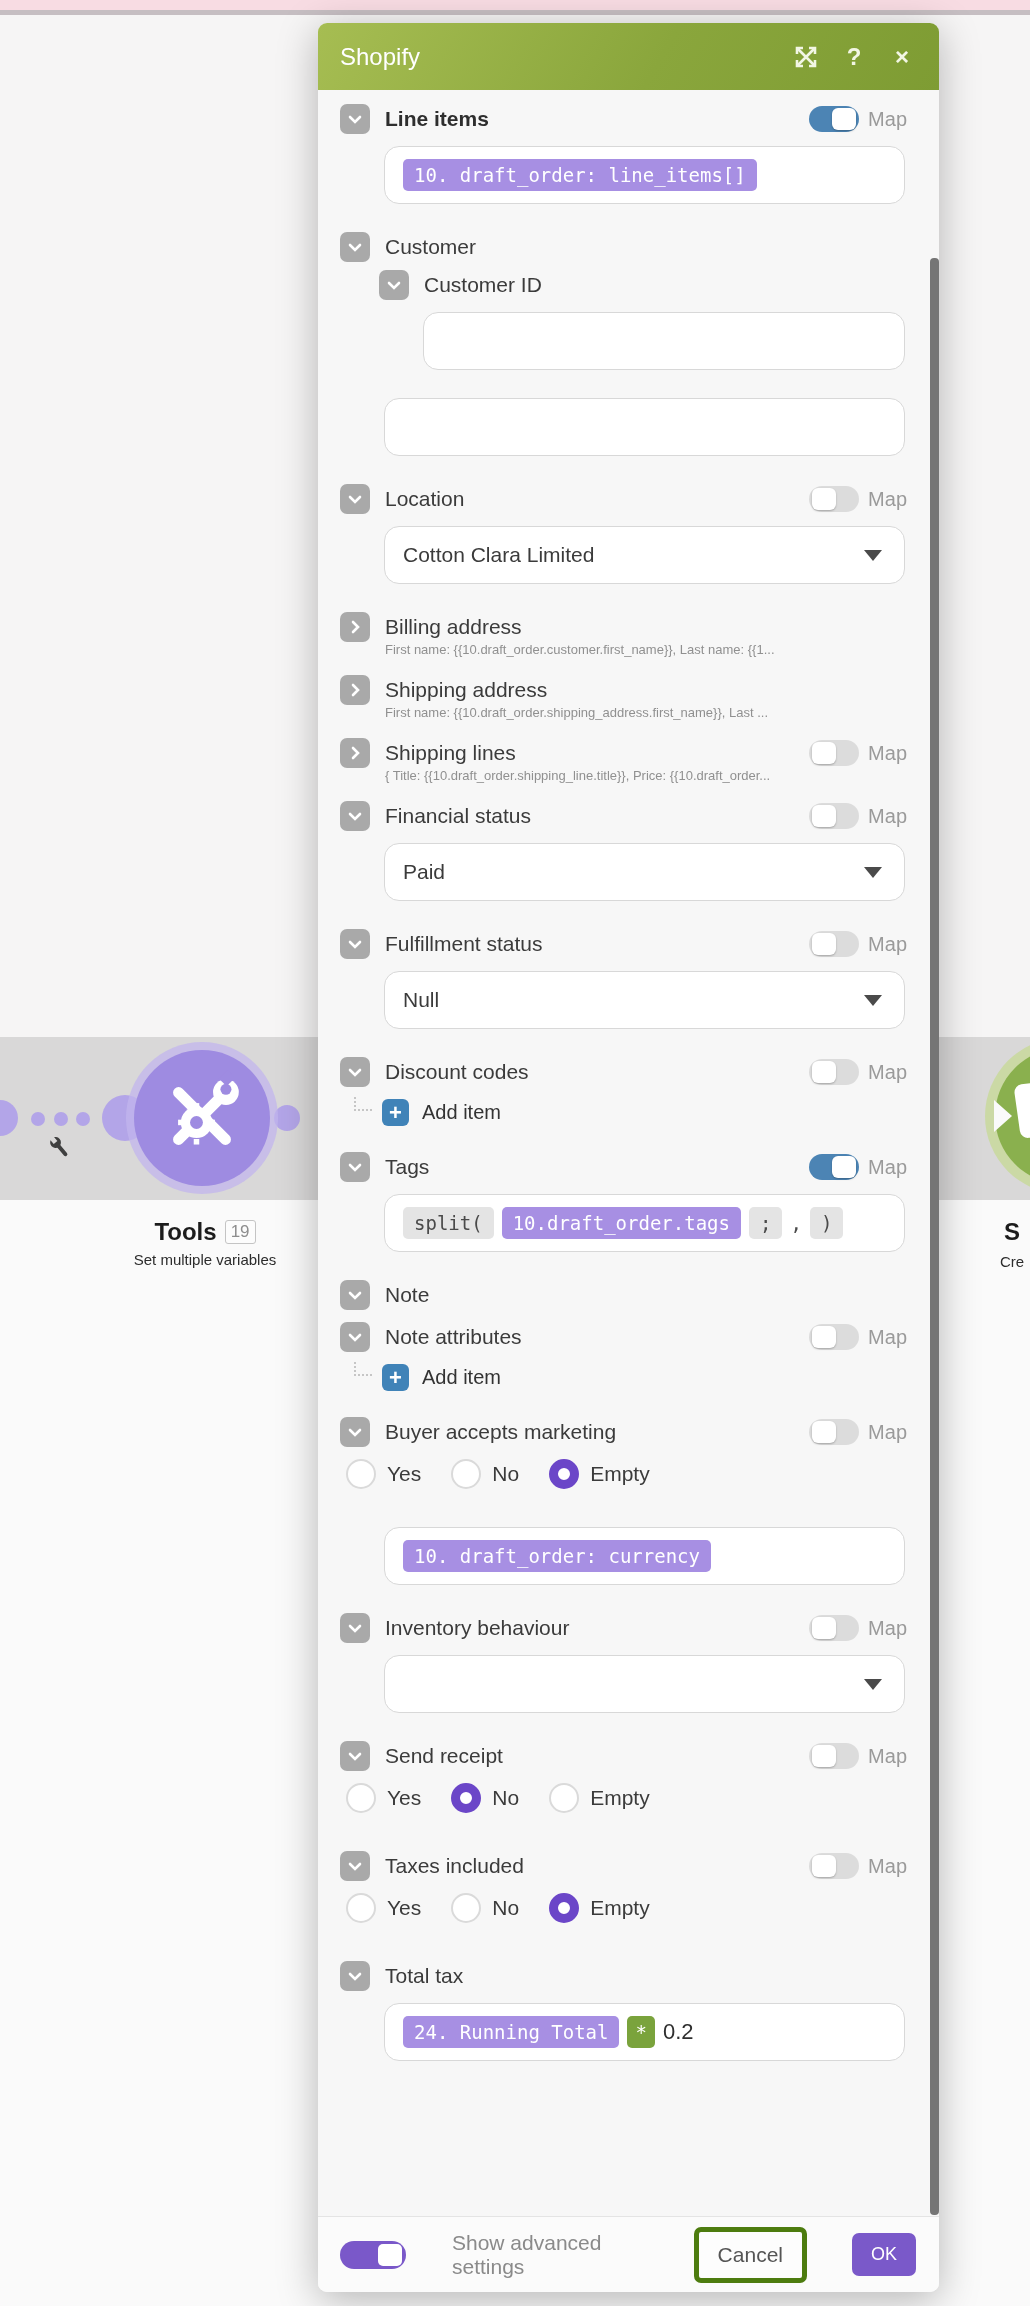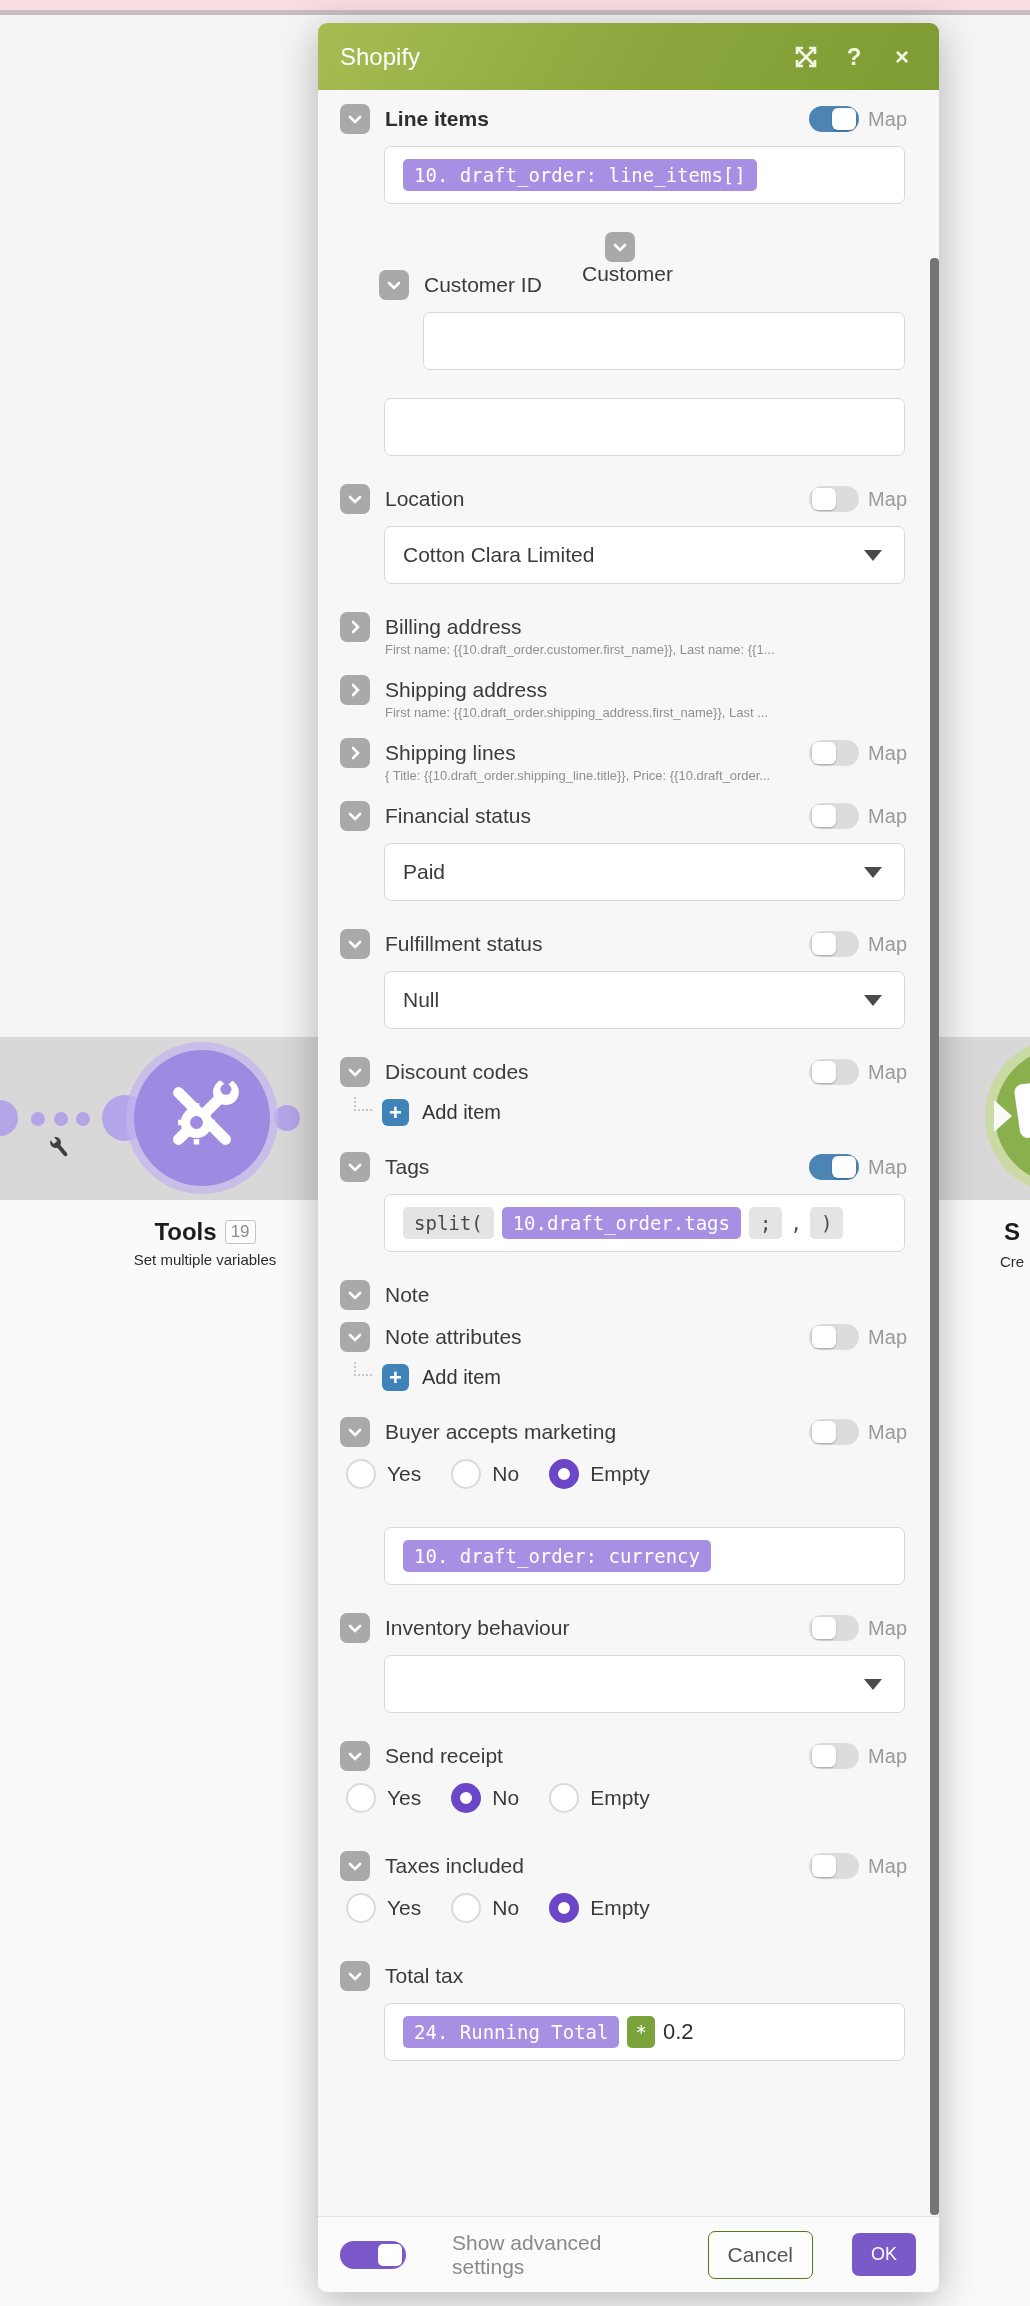--- a/index.html
+++ b/index.html
@@ -73,21 +73,21 @@
   .mapctl { position:absolute; right:8px; top:2px; display:flex; align-items:center; }
   .maptxt { font-size:20px; color:#9a9a9a; margin-left:9px; }
   .toggle { width:50px; height:26px; border-radius:13px; background:#dcdcdc; position:relative; }
   .toggle .knob { position:absolute; top:2px; left:3px; width:24px; height:22px; border-radius:6px;
     background:#fff; box-shadow:0 1px 2px rgba(0,0,0,.25); }
   .toggle.on { background:#4c84b4; }
   .toggle.on .knob { left:auto; right:3px; }
 
   .fieldbox {
     margin:3px 10px 28px 44px; min-height:58px; background:#fff;
-    border:1px solid #d8d8d8; border-radius:7px; display:flex; align-items:center;
+    border:1px solid #d8d8d8; border-radius:15px; display:flex; align-items:center;
     padding:0 18px; gap:8px;
   }
   .selectbox { justify-content:space-between; }
   .selval { font-size:21px; color:#3b3b3b; }
   .caret { width:0; height:0; border-left:9px solid transparent; border-right:9px solid transparent;
     border-top:11px solid #4a4a4a; margin-right:4px; }
 
   .pill { font-family:"DejaVu Sans Mono", monospace; font-size:19px; padding:5px 11px; border-radius:5px; }
   .pill.purple { background:#a78fe3; color:#ffffff; }
   .pill.gray   { background:#e4e4e4; color:#4a4a4a; }
@@ -112,22 +112,22 @@
 
   .indent { margin-left:39px; }
 
   .scrollbar { position:absolute; right:0px; top:235px; width:9px; height:1957px;
     background:#757575; border-radius:4px; z-index:4; }
 
   
   .adv-toggle { width:66px; height:28px; border-radius:14px; background:#7a58c9; position:relative; flex:0 0 66px; }
   .adv-toggle .knob { position:absolute; right:4px; top:3px; width:24px; height:22px; border-radius:5px; background:#fff; }
   .advlbl { font-size:21px; color:#8a8a8a; margin-left:17px; flex:1; }
-  .btn-cancel { font-size:21px; color:#555; background:#fdfdfd; border:1px solid #4d7c0f;
-    border-radius:7px; padding:11px 19px; margin-right:10px; }
+  .btn-cancel { font-size:21px; color:#555; background:#fdfdfd; border:5px solid #4d7c0f;
+    border-radius:7px; padding:11px 19px; margin-right:16px; }
   .btn-ok { font-size:18px; color:#fff; background:#7a59c9; border:none;
     border-radius:7px; padding:11px 19px; }
 </style>
 </head>
 <body>
 
 <div class="top-pink"></div>
 <div class="top-line"></div>
 <div class="band"></div>
 <div class="canvas-low"></div>
@@ -210,21 +210,21 @@
           <span class="toggle on">
             <span class="knob"></span>
           </span>
           <span class="maptxt">Map</span>
         </span>
     </div>
     <div class="fieldbox">
       <span class="pill purple">10. draft_order: line_items[]</span>
     </div>
 
-    <div class="lblrow" style="margin-bottom:8px;flex-direction:column;">
+    <div class="lblrow" style="margin-bottom:8px;">
       <span class="chev">
           <svg width="16" height="16" viewBox="0 0 16 16">
             <path d="M3 6 l5 5 l5 -5" stroke="#fff" stroke-width="2.6" fill="none" stroke-linecap="round"></path>
           </svg>
         </span>
       <span class="lbl">Customer</span>
     </div>
 
     <div class="indent">
       <div class="lblrow">

